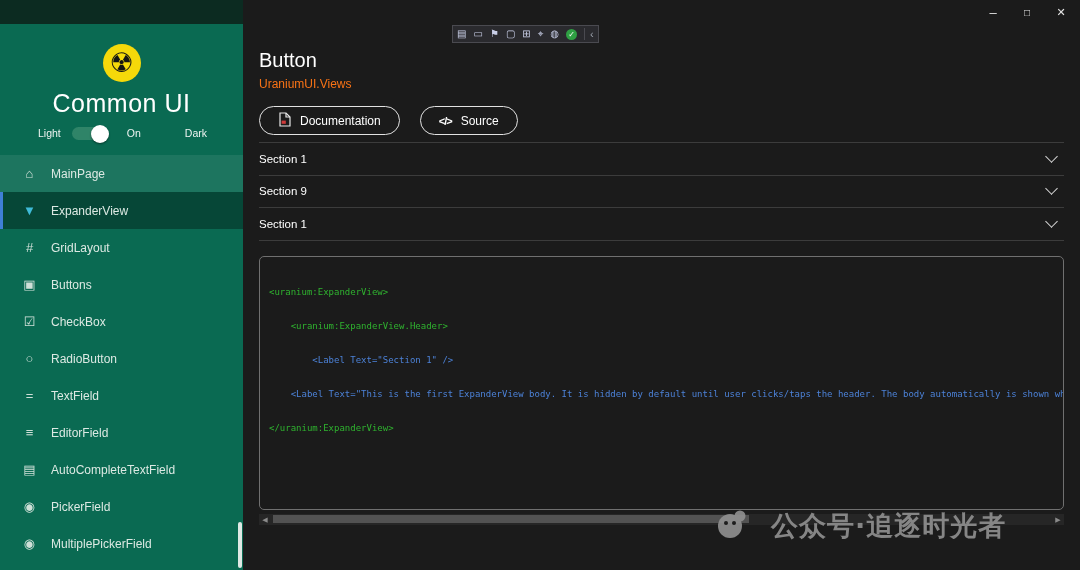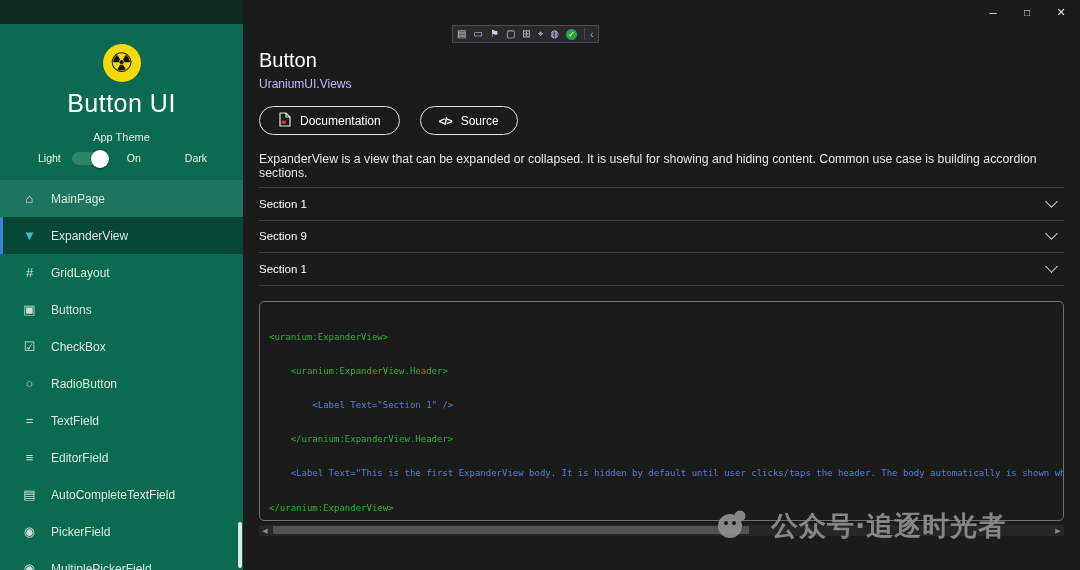--- a/index.html
+++ b/index.html
@@ -46,35 +46,35 @@
   .dtoolbar { position:absolute; left:452px; top:25px; height:18px; background:#2A2A2E; border:1px solid #4A4A50;
     display:flex; align-items:center; padding:0 4px; gap:7px; z-index:5; }
   .dt-ic { color:#C9CFE8; font-size:10px; line-height:16px; cursor:pointer; }
   .dt-check { width:11px; height:11px; border-radius:50%; background:#2FA043; color:#fff; font-size:8px;
     display:flex; align-items:center; justify-content:center; cursor:pointer; }
   .dt-chevron { color:#9AA0AA; font-size:11px; border-left:1px solid #4A4A50; padding-left:5px; cursor:pointer; }
 
   
   .content { position:absolute; left:243px; top:24px; right:0; bottom:0; padding:0 16px; }
   .page-title { margin:25px 0 0; color:#ffffff; font-size:20px; font-weight:500; }
-  .subtitle { color:#c4b5fd; font-size:12px; margin-top:5px; }
+  .subtitle { color:#f97316; font-size:12px; margin-top:5px; }
   .pill-row { display:flex; gap:20px; margin-top:15px; }
   .pill { height:29px; display:inline-flex; align-items:center; gap:9px; padding:0 18px;
     border:1px solid #E2E2E2; border-radius:15px; color:#ffffff; font-size:12px; background:transparent; cursor:pointer; }
   .src-glyph { font-weight:700; font-size:11px; letter-spacing:-1px; }
   .desc { color:#E4E4E4; font-size:12.3px; margin:17px 0 0; }
   .divider { height:1px; background:#3C3C3C; margin-top:7px; }
 
   .acc-row { height:32.6px; display:flex; align-items:center; justify-content:space-between;
     border-bottom:1px solid #3C3C3C; color:#ffffff; cursor:pointer; }
   .acc-title { font-size:11.5px; font-weight:400; }
   .chev { width:9px; height:9px; border-right:1.7px solid #D8D8D8; border-bottom:1.7px solid #D8D8D8;
     transform:rotate(45deg); margin-right:8px; margin-top:-5px; }
 
-  .codeblock { margin-top:15px; height:220px; border:1px solid #707070; border-radius:5px;
+  .codeblock { margin-top:15px; height:254px; border:1px solid #707070; border-radius:5px;
     padding:7px 0 0 9px; overflow:hidden; background:#1b1b1b;
     font-family:"DejaVu Sans Mono", monospace; font-size:9px; line-height:11.4px; white-space:pre; }
   .code-line { white-space:pre; }
   .k-tag { color:#2FB32F; }
   .k-label { color:#4C82D8; }
 
   .hscroll { margin-top:4px; height:11px; background:#262626; display:flex; align-items:stretch; }
   .hs-arrow { width:12px; text-align:center; color:#8A8A8A; font-size:7px; line-height:11px; cursor:pointer; }
   .hs-track { flex:1; position:relative; }
   .hs-thumb { position:absolute; left:2px; top:1.5px; height:8px; width:61%; background:#525252; cursor:pointer; }
@@ -84,22 +84,21 @@
     color:#8F8F8F; opacity:.92; pointer-events:none; }
   .wm-text { font-size:27px; font-weight:600; letter-spacing:1px; font-family:"DejaVu Sans", sans-serif; }
 </style>
 </head>
 <body>
 
 <aside class="sidebar">
   <div class="sidebar-topstrip"></div>
   <div class="brand">
     <div class="radiation">☢</div>
-    <div class="app-title">Button UI</div>
-    <div class="theme-label">App Theme</div>
+    <div class="app-title">Common UI</div>
     <div class="theme-row">
       <span>Light</span>
       <span class="switch">
           <span class="knob"></span>
         </span>
       <span class="state-on">On</span>
       <span class="dark-label">Dark</span>
     </div>
   </div>
   <nav class="menu">
@@ -185,21 +184,20 @@
           </svg>
       </span>
       <span>Documentation</span>
     </button>
     <button class="pill">
       <span class="src-glyph">&lt;/&gt;</span>
       <span>Source</span>
     </button>
   </div>
 
-  <p class="desc">ExpanderView is a view that can be expanded or collapsed. It is useful for showing and hiding content. Common use case is building accordion sections.</p>
   <div class="divider"></div>
 
   <div>
     <div class="acc-row">
       <span class="acc-title">Section 1</span>
       <span class="chev"></span>
     </div>
     <div class="acc-row">
       <span class="acc-title">Section 9</span>
       <span class="chev"></span>
@@ -207,21 +205,20 @@
     <div class="acc-row">
       <span class="acc-title">Section 1</span>
       <span class="chev"></span>
     </div>
   </div>
 
   <div class="codeblock">
     <div class="code-line k-tag">&lt;uranium:ExpanderView&gt;</div>
     <div class="code-line k-tag">    &lt;uranium:ExpanderView.Header&gt;</div>
     <div class="code-line k-label">        &lt;Label Text="Section 1" /&gt;</div>
-    <div class="code-line k-tag">    &lt;/uranium:ExpanderView.Header&gt;</div>
     <div class="code-line k-label">    &lt;Label Text="This is the first ExpanderView body. It is hidden by default until user clicks/taps the header. The body automatically is shown wh</div>
     <div class="code-line k-tag">&lt;/uranium:ExpanderView&gt;</div>
     
     
     
     
     
     
     
     

